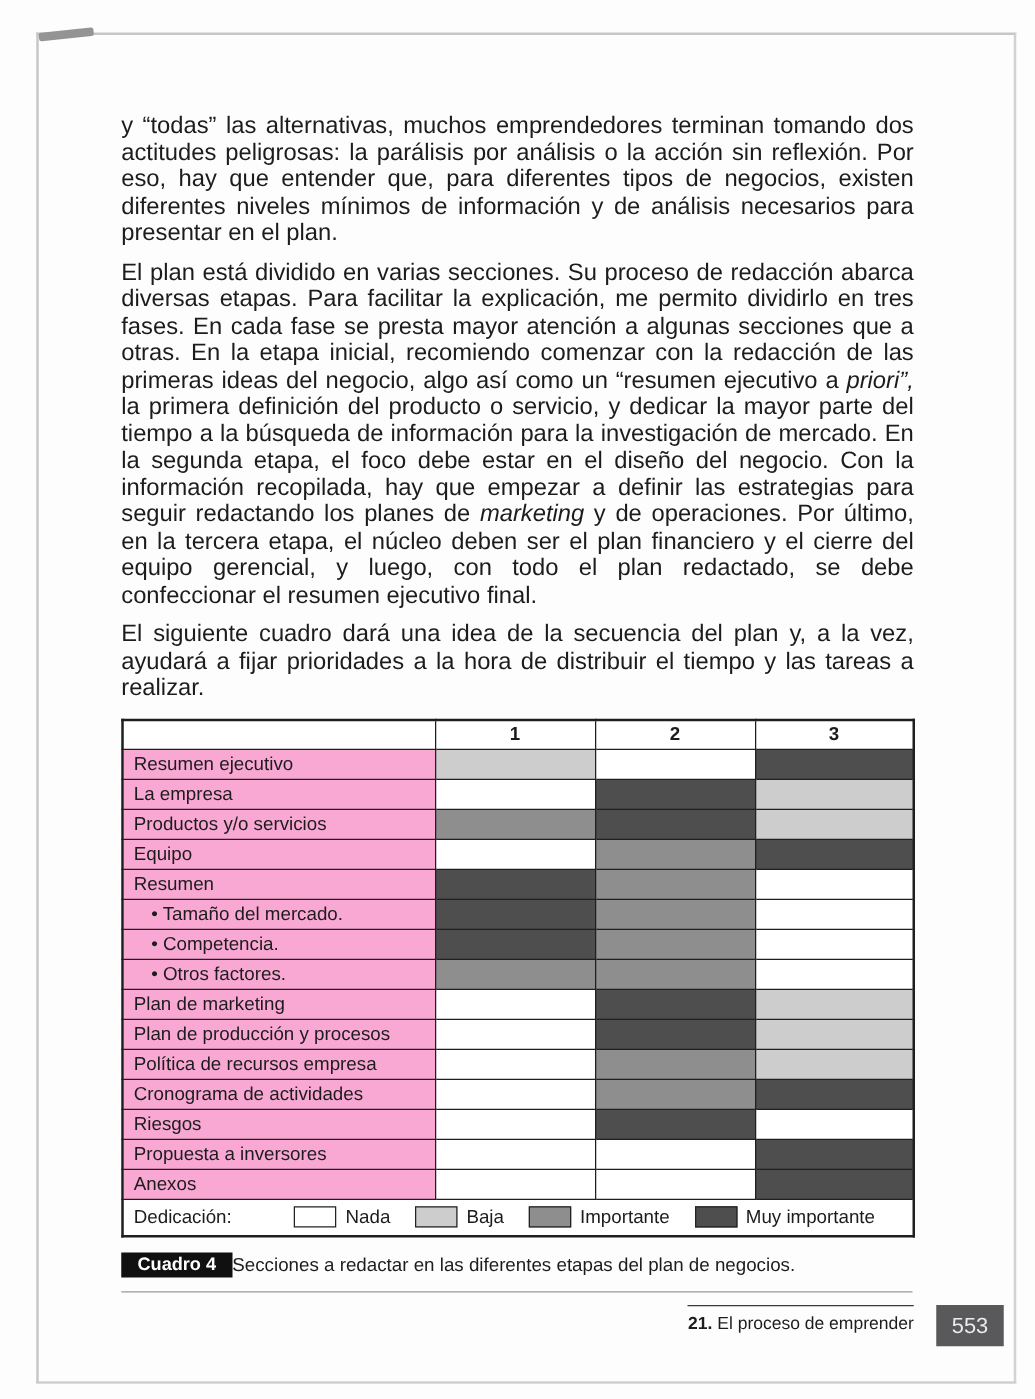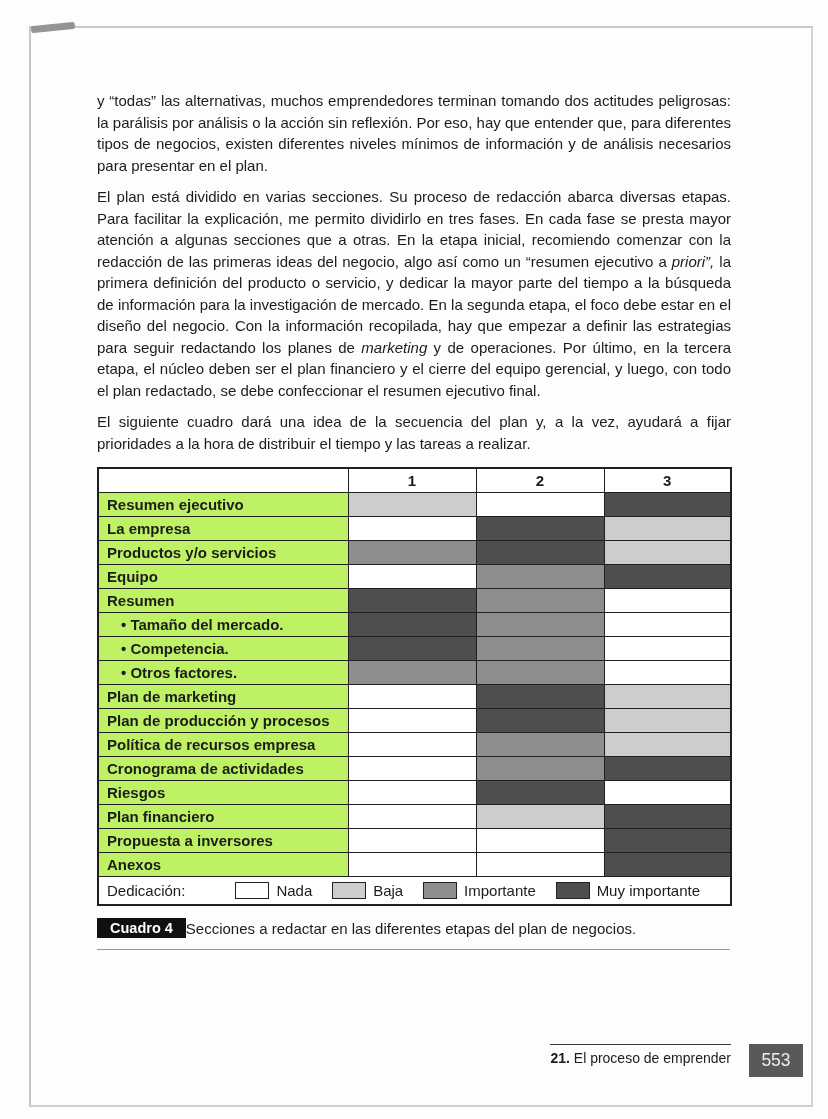--- a/index.html
+++ b/index.html
@@ -13,39 +13,39 @@
     border:2px solid #c7c7c7; border-bottom-color:#cfcfcf; border-right-color:#d2d2d2;
     pointer-events:none;
   }
   .scan-mark {
     position:absolute; left:31px; top:24px; width:44px; height:7px;
     background:#949494; transform:rotate(-6deg); border-radius:2px;
   }
   .content { position:absolute; left:97px; top:90px; width:634px; }
 
   p.body-par {
-    font-size:15px; line-height:21.5px; text-align:justify; margin-bottom:10px;
+    font-size:19px; line-height:21.5px; text-align:justify; margin-bottom:10px;
   }
   p.body-par i { font-style:italic; }
 
   table.plan {
     border-collapse:collapse; width:633px; table-layout:fixed;
     margin-top:13px; font-size:15px;
   }
   .plan th, .plan td {
     border:1px solid var(--table-border); height:24px; padding:0;
     overflow:hidden; white-space:nowrap;
   }
   .plan { border:2px solid var(--table-border); }
   tr.head1 th {
     background:var(--header-bg); font-weight:bold; font-size:15px;
     font-variant:small-caps; letter-spacing:0.4px; text-align:center;
   }
   tr.head2 th { background:#ffffff; font-weight:bold; text-align:center; font-size:15px; }
-  td.label { text-align:left; padding-left:8px; background:#bef264;font-weight:bold; }
+  td.label { text-align:left; padding-left:8px; background:#f9a8d4; }
   td.label.indent { padding-left:22px; }
   td.lv { background:#ffffff; }
 
   td.legend-cell { height:29px; background:#ffffff; }
   .legend-wrap {
     display:flex; align-items:center; padding:0 30px 0 8px; height:100%;
     font-size:15px;
   }
   .legend-label { margin-right:50px; }
   .legend-items { flex:1; display:flex; align-items:center; justify-content:space-between; }
@@ -175,26 +175,20 @@
           <td class="lv" style="background: rgb(142, 142, 142);"></td>
           <td class="lv" style="background: rgb(78, 78, 78);"></td>
         </tr>
         <tr>
           <td class="label">Riesgos</td>
           <td class="lv" style="background: rgb(255, 255, 255);"></td>
           <td class="lv" style="background: rgb(78, 78, 78);"></td>
           <td class="lv" style="background: rgb(255, 255, 255);"></td>
         </tr>
         <tr>
-          <td class="label">Plan financiero</td>
-          <td class="lv" style="background: rgb(255, 255, 255);"></td>
-          <td class="lv" style="background: rgb(205, 205, 205);"></td>
-          <td class="lv" style="background: rgb(78, 78, 78);"></td>
-        </tr>
-        <tr>
           <td class="label">Propuesta a inversores</td>
           <td class="lv" style="background: rgb(255, 255, 255);"></td>
           <td class="lv" style="background: rgb(255, 255, 255);"></td>
           <td class="lv" style="background: rgb(78, 78, 78);"></td>
         </tr>
         <tr>
           <td class="label">Anexos</td>
           <td class="lv" style="background: rgb(255, 255, 255);"></td>
           <td class="lv" style="background: rgb(255, 255, 255);"></td>
           <td class="lv" style="background: rgb(78, 78, 78);"></td>

